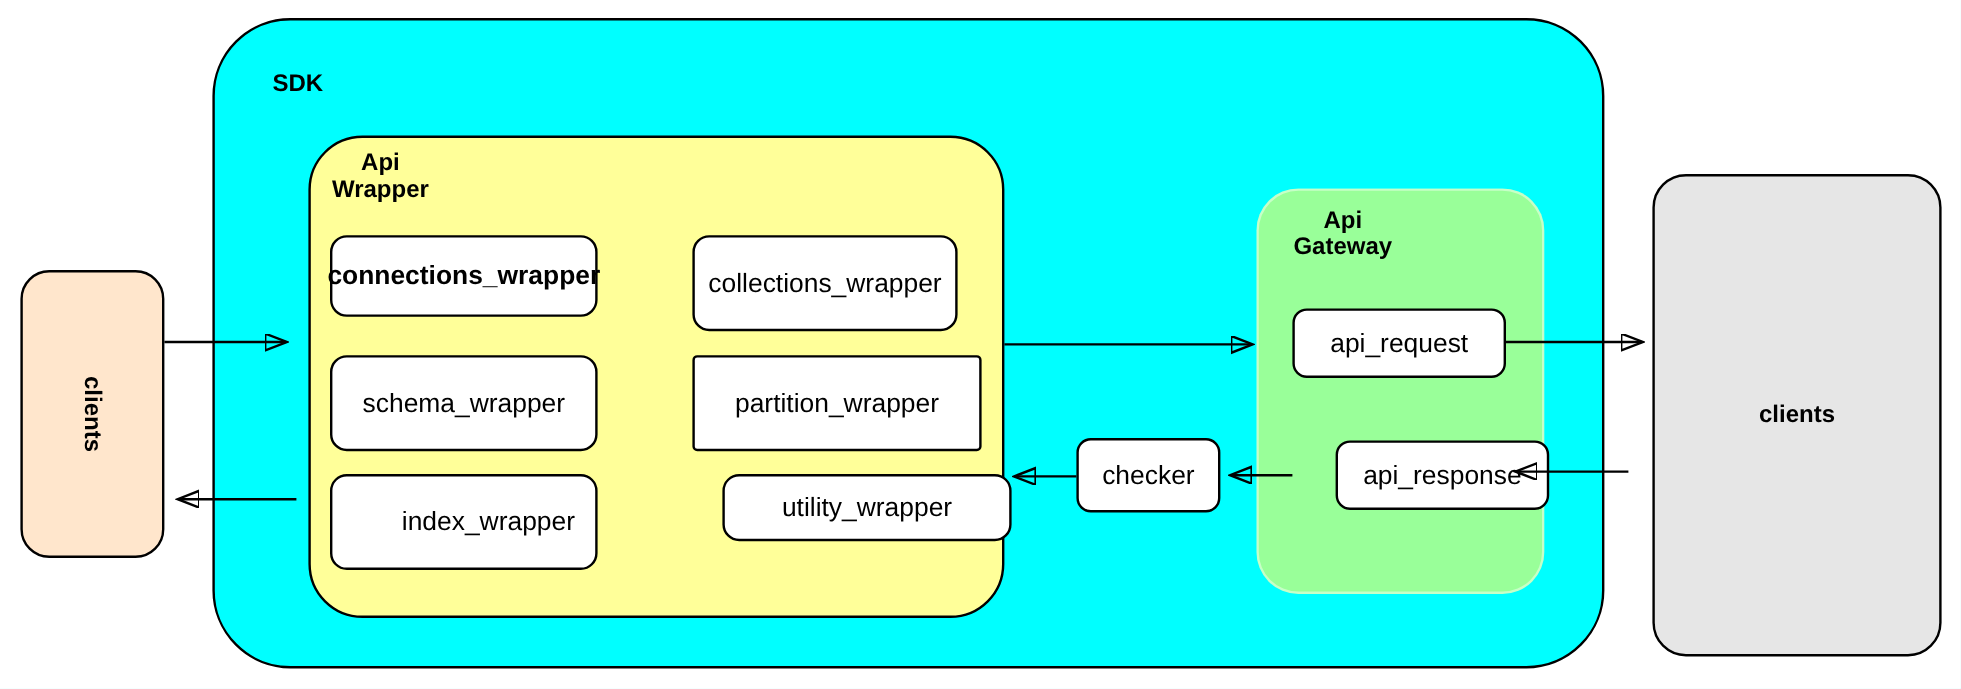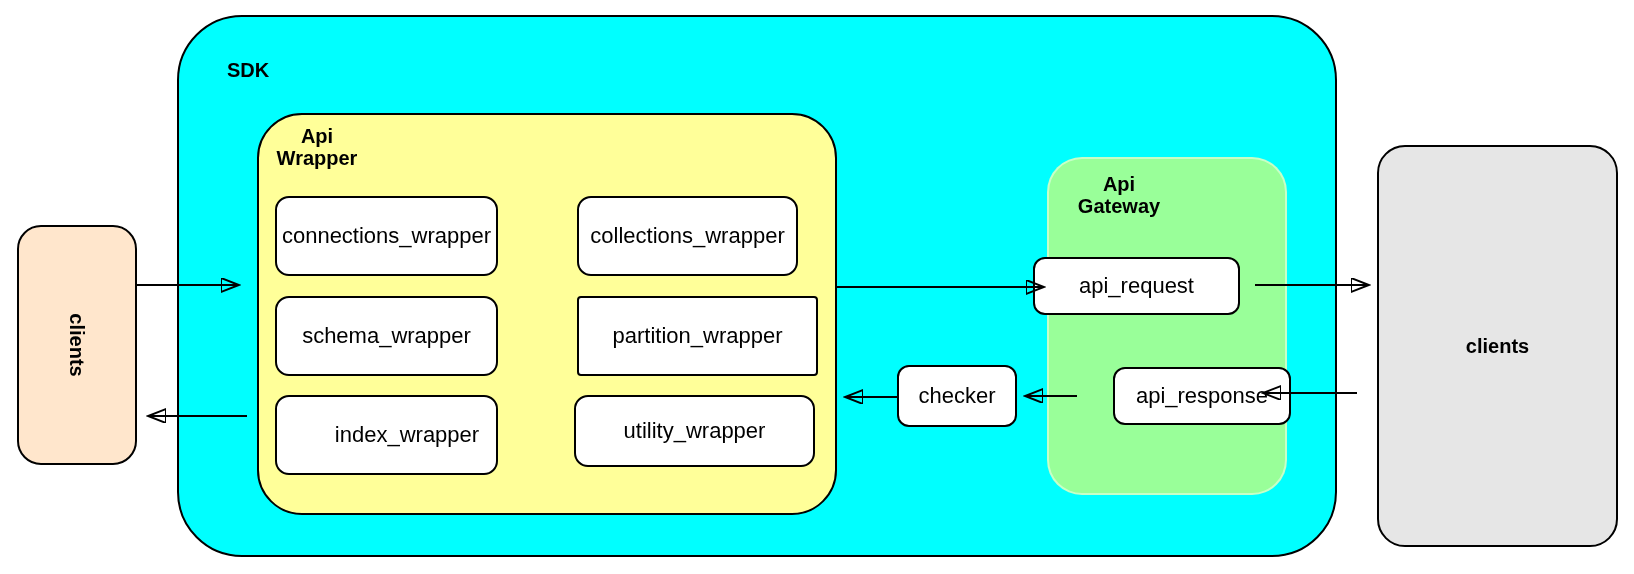--- a/index.html
+++ b/index.html
@@ -53,28 +53,28 @@
     font-weight: bold; font-size: 20px;
     transform: rotate(90deg);
   }
   .milvus-label {
     position: absolute; inset: 0;
     display: flex; align-items: center; justify-content: center;
     font-weight: bold; font-size: 20px;
   }
 
   
-  .n-connections { left: 275px;  top: 196px; width: 223px; height: 80px; border-radius: 14px; }
+  .n-connections { left: 275px;  top: 196px; width: 223px; height: 68px; border-radius: 14px; font-weight: bold; }
   .n-collections { left: 577px;  top: 196px; width: 221px; height: 80px; border-radius: 14px; }
   .n-schema      { left: 275px;  top: 296px; width: 223px; height: 80px; border-radius: 14px; }
   .n-partition   { left: 577px;  top: 296px; width: 241px; height: 80px; border-radius: 4px; }
   .n-index       { left: 275px;  top: 395px; width: 223px; height: 80px; border-radius: 14px; padding-left: 41px; }
-  .n-utility     { left: 574px;  top: 395px; width: 241px; height: 72px; border-radius: 14px; }
+  .n-utility     { left: 602px;  top: 395px; width: 241px; height: 56px; border-radius: 14px; }
   .n-checker     { left: 897px;  top: 365px; width: 120px; height: 62px; border-radius: 12px; }
-  .n-request     { left: 1033px; top: 257px; width: 207px; height: 58px; border-radius: 12px; }
+  .n-request     { left: 1077px; top: 257px; width: 178px; height: 58px; border-radius: 12px; }
   .n-response    { left: 1077px; top: 367px; width: 178px; height: 58px; border-radius: 12px; margin-left: 36px; }
 
   .arrows {
     position: absolute; left: 0; top: 0;
     width: 1634px; height: 574px;
     pointer-events: none;
     z-index: 10;
   }
   .arrows path { stroke: #000000; stroke-width: 2px; fill: none; }
 </style>

